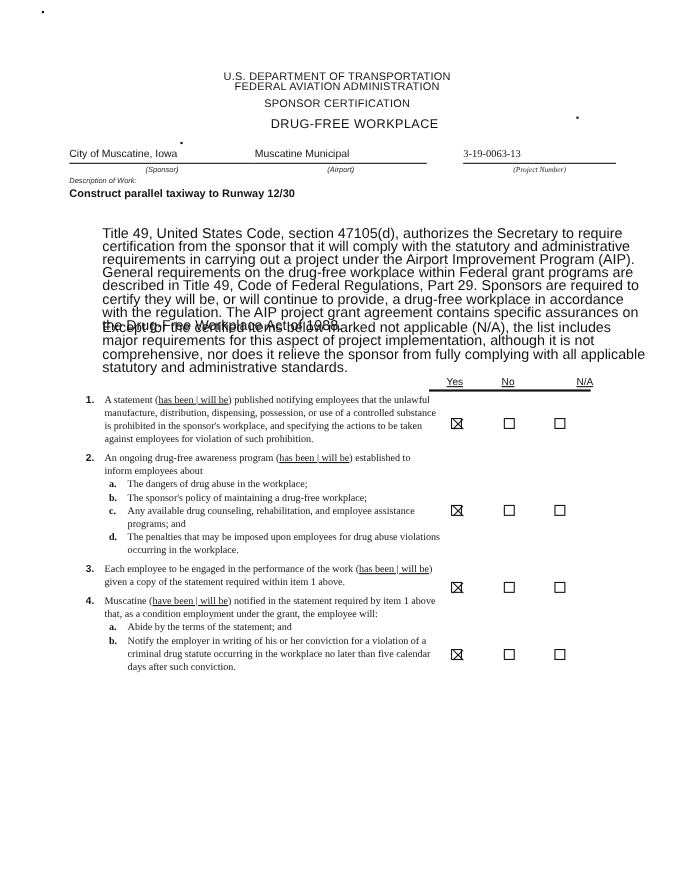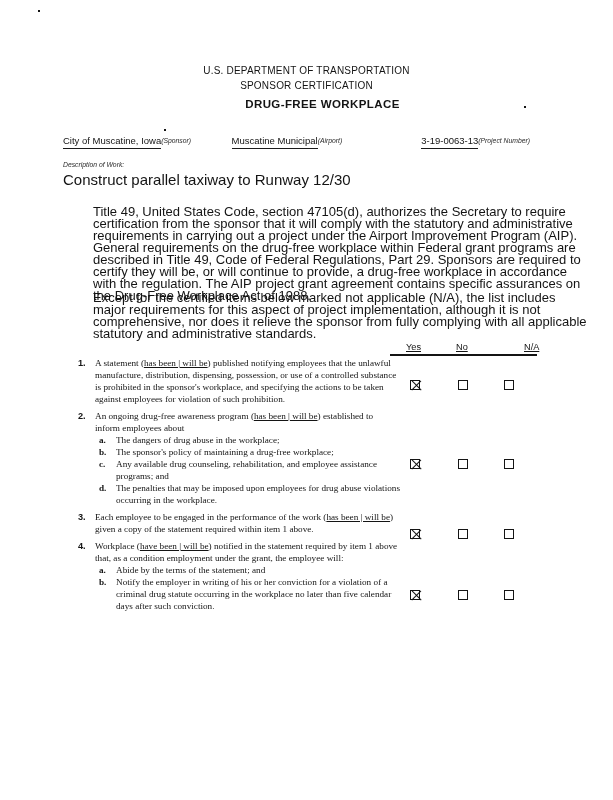--- a/index.html
+++ b/index.html
@@ -12,35 +12,35 @@
     color:#141414;
     font-family:"Liberation Sans", sans-serif;
     overflow:hidden;
   }
   .dot { position:absolute; width:2px; height:2px; background:#141414; }
 
   
   .hdr { position:absolute; left:0; right:0; top:66; top:66px; text-align:center; }
   .hdr-small { font-size:10px; font-weight:normal; line-height:9px; letter-spacing:0.2px; }
   .hdr-gap { height:6px; }
-  .hdr-title { font-size:11.5px; font-weight:bold; letter-spacing:0.4px; margin-top:8px;margin-left:32px; }
+  .hdr-title { font-size:11.5px; font-weight:normal; letter-spacing:0.4px; margin-top:8px;margin-left:32px; }
 
   
   .fields { position:absolute; left:63px; top:135px; width:497px; display:flex; }
-  .field { display:flex; flex-direction:row; }
+  .field { display:flex; flex-direction:column; }
   .f1 { width:170px; }
   .f2 { width:158px; }
-  .f3 { width:140px; margin-left:33px; }
+  .f3 { width:140px; margin-left:33px;font-family:Liberation Serif, serif; }
   .f-val { font-size:9.5px; line-height:12px; padding-bottom:1px; border-bottom:1.6px solid #1a1a1a; white-space:nowrap; }
   .f-lbl { font-size:6.8px; font-style:italic; text-align:center; margin-top:2px; color:#2a2a2a; }
 
   
   .desc { position:absolute; left:63px; top:161px; }
   .desc-lbl { font-size:6.8px; font-style:italic; color:#2a2a2a; }
-  .desc-val { font-size:15px; font-weight:normal; margin-top:3px; }
+  .desc-val { font-size:10px; font-weight:bold; margin-top:3px; }
 
   
   .para { position:absolute; left:63px; width:497px; font-size:13px; line-height:12px;margin-left:30px; }
   .p1 { top:206px; }
   .p2 { top:292px; }
 
   
   .col-lbl { position:absolute; top:342px; font-size:9.2px;text-decoration:underline; }
   .col-yes { left:406px; }
   .col-no  { left:456px; }
@@ -72,20 +72,21 @@
 <body>
 
 <div class="page">
 
   <div class="dot" style="left:38px; top:10px;"></div>
   <div class="dot" style="left:164px; top:129px;"></div>
   <div class="dot" style="left:524px; top:106px;"></div>
 
   <div class="hdr">
     <div class="hdr-small">U.S. DEPARTMENT OF TRANSPORTATION</div>
+    <div class="hdr-small">FEDERAL AVIATION ADMINISTRATION</div>
     <div class="hdr-gap"></div>
     <div class="hdr-small">SPONSOR CERTIFICATION</div>
     <div class="hdr-title">DRUG-FREE WORKPLACE</div>
   </div>
 
   <div class="fields">
     <div class="field f1">
       <div class="f-val">City of Muscatine, Iowa</div>
       <div class="f-lbl">(Sponsor)</div>
     </div>
@@ -145,21 +146,21 @@
     </div>
 
     <div class="item">
       <span class="num">3.</span>
       <div class="body"><span>Each employee to be engaged in the performance of the work (</span><span class="u">has been | will be</span><span>) given a copy of the statement required within item 1 above.</span></div>
     </div>
 
     <div class="item">
       <span class="num">4.</span>
       <div class="body">
-        <span>Workplace (</span><span class="u">have been | will be</span><span>) notified in the statement required by item 1 above that, as a condition employment under the grant, the employee will:</span>
+        <span>Muscatine (</span><span class="u">have been | will be</span><span>) notified in the statement required by item 1 above that, as a condition employment under the grant, the employee will:</span>
         <div class="subs">
           <div class="sub">
               <span class="sub-num">a.</span>
               <div class="sub-body">Abide by the terms of the statement; and</div>
             </div>
           <div class="sub">
               <span class="sub-num">b.</span>
               <div class="sub-body">Notify the employer in writing of his or her conviction for a violation of a criminal drug statute occurring in the workplace no later than five calendar days after such conviction.</div>
             </div>
         </div>

